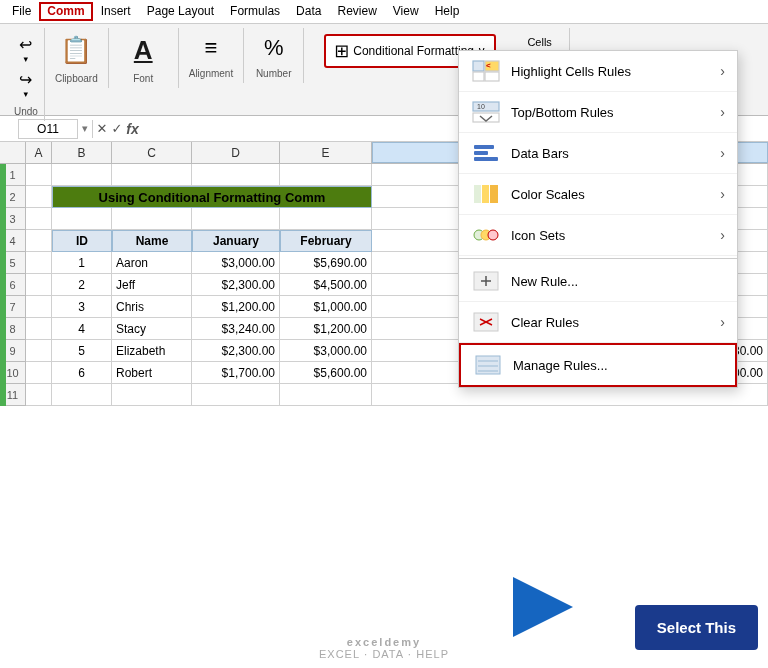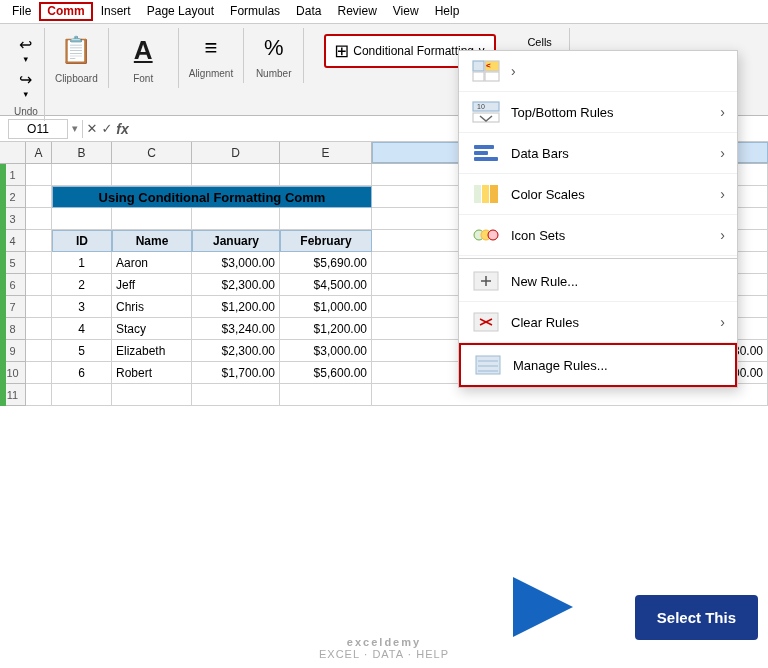--- a/index.html
+++ b/index.html
@@ -18,54 +18,54 @@
 
     
     .undo-group { display: flex; flex-direction: column; border-right: 1px solid #ccc; padding: 4px 6px; }
     .undo-row { display: flex; align-items: center; gap: 2px; }
     .undo-label { font-size: 10px; color: #555; margin-top: auto; padding-top: 4px; text-align: center; }
 
     
     .cf-btn { border: 2px solid #c00000; background: #fff; border-radius: 3px; padding: 4px 8px; cursor: pointer; display: flex; align-items: center; gap: 4px; font-size: 12px; font-weight: 500; }
 
     
-    .formula-bar { display: flex; align-items: center; background: #fff; border-bottom: 1px solid #ccc; height: 26px; padding: 2px 8px; gap: 4px; justify-content: center; }
+    .formula-bar { display: flex; align-items: center; background: #fff; border-bottom: 1px solid #ccc; height: 26px; padding: 2px 18px; gap: 4px; justify-content: center; }
     .cell-ref { width: 60px; border: 1px solid #ccc; height: 20px; padding: 0 4px; font-size: 12px; text-align: center; }
     .formula-divider { width: 1px; background: #ccc; height: 18px; }
     .formula-icons { display: flex; gap: 4px; align-items: center; color: #555; font-size: 13px; }
     .formula-input { flex: 1; border: none; outline: none; font-size: 12px; padding-left: 4px; }
 
     
     .col-headers { display: flex; background: #f3f3f3; border-bottom: 1px solid #bbb; height: 22px; }
     .row-num-header { width: 26px; border-right: 1px solid #bbb; background: #f3f3f3; }
     .col-header { border-right: 1px solid #bbb; display: flex; align-items: center; justify-content: center; font-size: 12px; color: #333; background: #f3f3f3; }
 
     
     .spreadsheet { display: flex; }
     .row-numbers { display: flex; flex-direction: column; background: #f3f3f3; }
     .row-num { width: 26px; height: 22px; border-bottom: 1px solid #bbb; border-right: 1px solid #bbb; display: flex; align-items: center; justify-content: center; font-size: 11px; color: #555; }
     .grid { flex: 1; display: flex; flex-direction: column; }
     .grid-row { display: flex; height: 22px; }
     .cell { border-bottom: 1px solid #d0d0d0; border-right: 1px solid #d0d0d0; display: flex; align-items: center; padding: 0 4px; font-size: 12px; overflow: hidden; white-space: nowrap; }
     .cell.header-cell { font-weight: bold; background: #dce6f1; border: 1px solid #9bbad4; justify-content: center; }
-    .cell.title-cell { font-weight: bold; background: #0369a1; border: 1px solid #9bbad4; justify-content: center; font-size: 13px; }
+    .cell.title-cell { font-weight: bold; background: #4d7c0f; border: 1px solid #9bbad4; justify-content: center; font-size: 13px; }
     .cell.center { justify-content: center; }
     .cell.right { justify-content: flex-end; }
 
     
     .dropdown-menu { position: absolute; top: 50px; right: 30px; background: #fff; border: 1px solid #ccc; box-shadow: 2px 4px 12px rgba(0,0,0,0.2); width: 280px; z-index: 100; }
     .dropdown-item { display: flex; align-items: center; padding: 8px 12px; cursor: pointer; gap: 10px; border-bottom: 1px solid #f0f0f0; }
     .dropdown-item-icon { width: 30px; height: 24px; display: flex; align-items: center; justify-content: center; }
     .dropdown-item-label { flex: 1; font-size: 13px; font-weight: 500; }
     .dropdown-arrow { color: #555; font-size: 14px; }
     .dropdown-separator { height: 1px; background: #ccc; margin: 2px 0; }
     .dropdown-item.manage-rules { border: 2px solid #c00000; background: #fff; }
 
     
-    .select-this-btn { position: absolute; bottom: 28px; right: 10px; background: #1a3a8c; color: #fff; font-weight: 700; font-size: 15px; padding: 14px 22px; cursor: pointer; border-radius: 4px; z-index: 50; }
+    .select-this-btn { position: absolute; bottom: 18px; right: 10px; background: #1a3a8c; color: #fff; font-weight: 700; font-size: 15px; padding: 14px 22px; cursor: pointer; border-radius: 4px; z-index: 50; }
 
     
     .arrow { position: absolute; bottom: 28px; right: 155px; z-index: 50; }
 
     
     .watermark { position: absolute; bottom: 8px; left: 50%; transform: translateX(-50%); font-size: 10px; color: #aaa; text-align: center; z-index: 10; }
 
     .col-A { width: 26px; }
     .col-B { width: 60px; }
     .col-C { width: 80px; }
@@ -293,20 +293,21 @@
   <div class="dropdown-item">
     <div class="dropdown-item-icon">
       <svg width="28" height="22" viewBox="0 0 28 22">
         <rect x="1" y="1" width="11" height="10" fill="#dce6f1" stroke="#9bbad4" stroke-width="1.2"></rect>
         <rect x="13" y="1" width="14" height="10" fill="#ffd966" stroke="#ccc" stroke-width="1.2"></rect>
         <rect x="1" y="12" width="11" height="9" fill="#fff" stroke="#ccc" stroke-width="1.2"></rect>
         <rect x="13" y="12" width="14" height="9" fill="#fff" stroke="#ccc" stroke-width="1.2"></rect>
         <text x="14" y="8" font-size="8" fill="#c00" font-weight="bold">&lt;</text>
       </svg>
     </div>
+    <span class="dropdown-item-label">Highlight Cells Rules</span>
     <span class="dropdown-arrow">›</span>
   </div>
 
   <div class="dropdown-item">
     <div class="dropdown-item-icon">
       <svg width="28" height="22" viewBox="0 0 28 22">
         <rect x="1" y="1" width="26" height="9" fill="#dce6f1" stroke="#9bbad4" stroke-width="1.2"></rect>
         <text x="5" y="8" font-size="7" fill="#444">10</text>
         <rect x="1" y="12" width="26" height="9" fill="#fff" stroke="#ccc" stroke-width="1.2"></rect>
         <path d="M8 15 L14 20 L20 15" fill="none" stroke="#666" stroke-width="1.5"></path>

